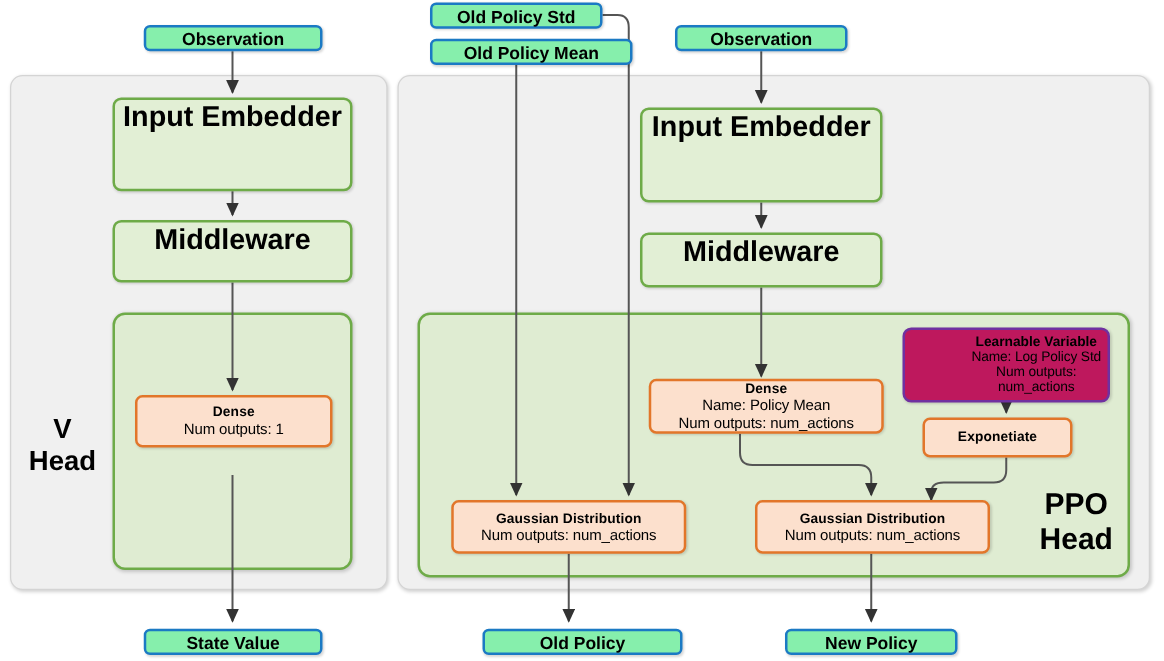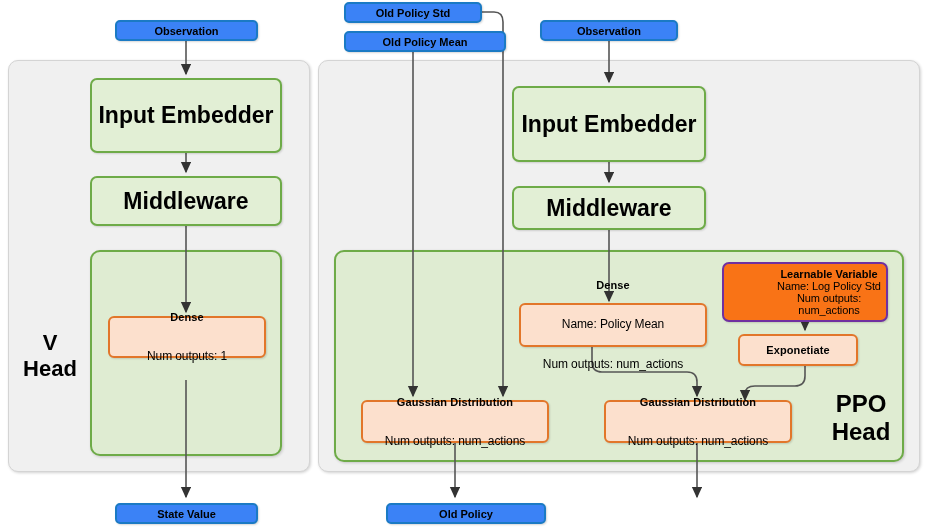--- a/index.html
+++ b/index.html
@@ -47,71 +47,69 @@
     line-height: 1.18;
     white-space: pre-line;
   }
   .gbox {
     position: absolute;
     background: #e2efd5;
     border: 2px solid #6eab48;
     border-radius: 7px;
     box-sizing: border-box;
     display: flex;
-    align-items: center;
     justify-content: center;
     font-weight: bold;
     color: #000000;
     box-shadow: 1px 1px 2px rgba(0,0,0,0.14);
   }
   .obox {
     position: absolute;
     background: #fce0cd;
     border: 2px solid #e2762a;
     border-radius: 6px;
     box-sizing: border-box;
     display: flex;
     flex-direction: column;
     align-items: center;
     justify-content: center;
     color: #000000;
     box-shadow: 1px 1px 2px rgba(0,0,0,0.14);
     text-align: center;
-    gap: 26px;
   }
   .obox .t1 { font-weight: bold; font-size: 11px; letter-spacing: 0.1px; }
   .obox .t2 { font-size: 12px; letter-spacing: -0.1px; }
   .pbox {
     position: absolute;
-    background: #f97316;
+    background: #be185d;
     border: 2px solid #7030a0;
     border-radius: 7px;
     box-sizing: border-box;
     display: flex;
     flex-direction: column;
     align-items: center;
     justify-content: center;
     color: #000000;
     box-shadow: 1px 1px 2px rgba(0,0,0,0.14);
     text-align: center;
     padding-left: 48px;
   }
   .pbox .t1 { font-weight: bold; font-size: 11px; }
   .pbox .t2 { font-size: 11px; letter-spacing: -0.1px; }
   .bbox {
     position: absolute;
-    background: #3b82f6;
+    background: #86efac;
     border: 2px solid #1b7ac4;
     border-radius: 5px;
     box-sizing: border-box;
     display: flex;
     align-items: center;
     justify-content: center;
     font-weight: bold;
-    font-size: 11px;
+    font-size: 14px;
     color: #000000;
     box-shadow: 1px 1px 2px rgba(0,0,0,0.16);
   }
 </style>
 </head>
 <body>
 
 <div id="canvas">
 
   <div class="panel" style="left:8px; top:60px; width:302px; height:412px;"></div>
@@ -224,14 +222,17 @@
     <div class="t2">Num outputs: num_actions</div>
   </div>
 
   <div class="headlabel" style="left:820px; top:390px; width:82px; font-size:24px;">PPO
 Head</div>
 
   <div class="bbox" style="left:386px; top:503px; width:160px; height:21px;">
     <span>Old Policy</span>
   </div>
 
+  <div class="bbox" style="left:628px; top:503px; width:138px; height:21px;">
+    <span>New Policy</span>
+  </div>
 
 </div>
 
 </body></html>

